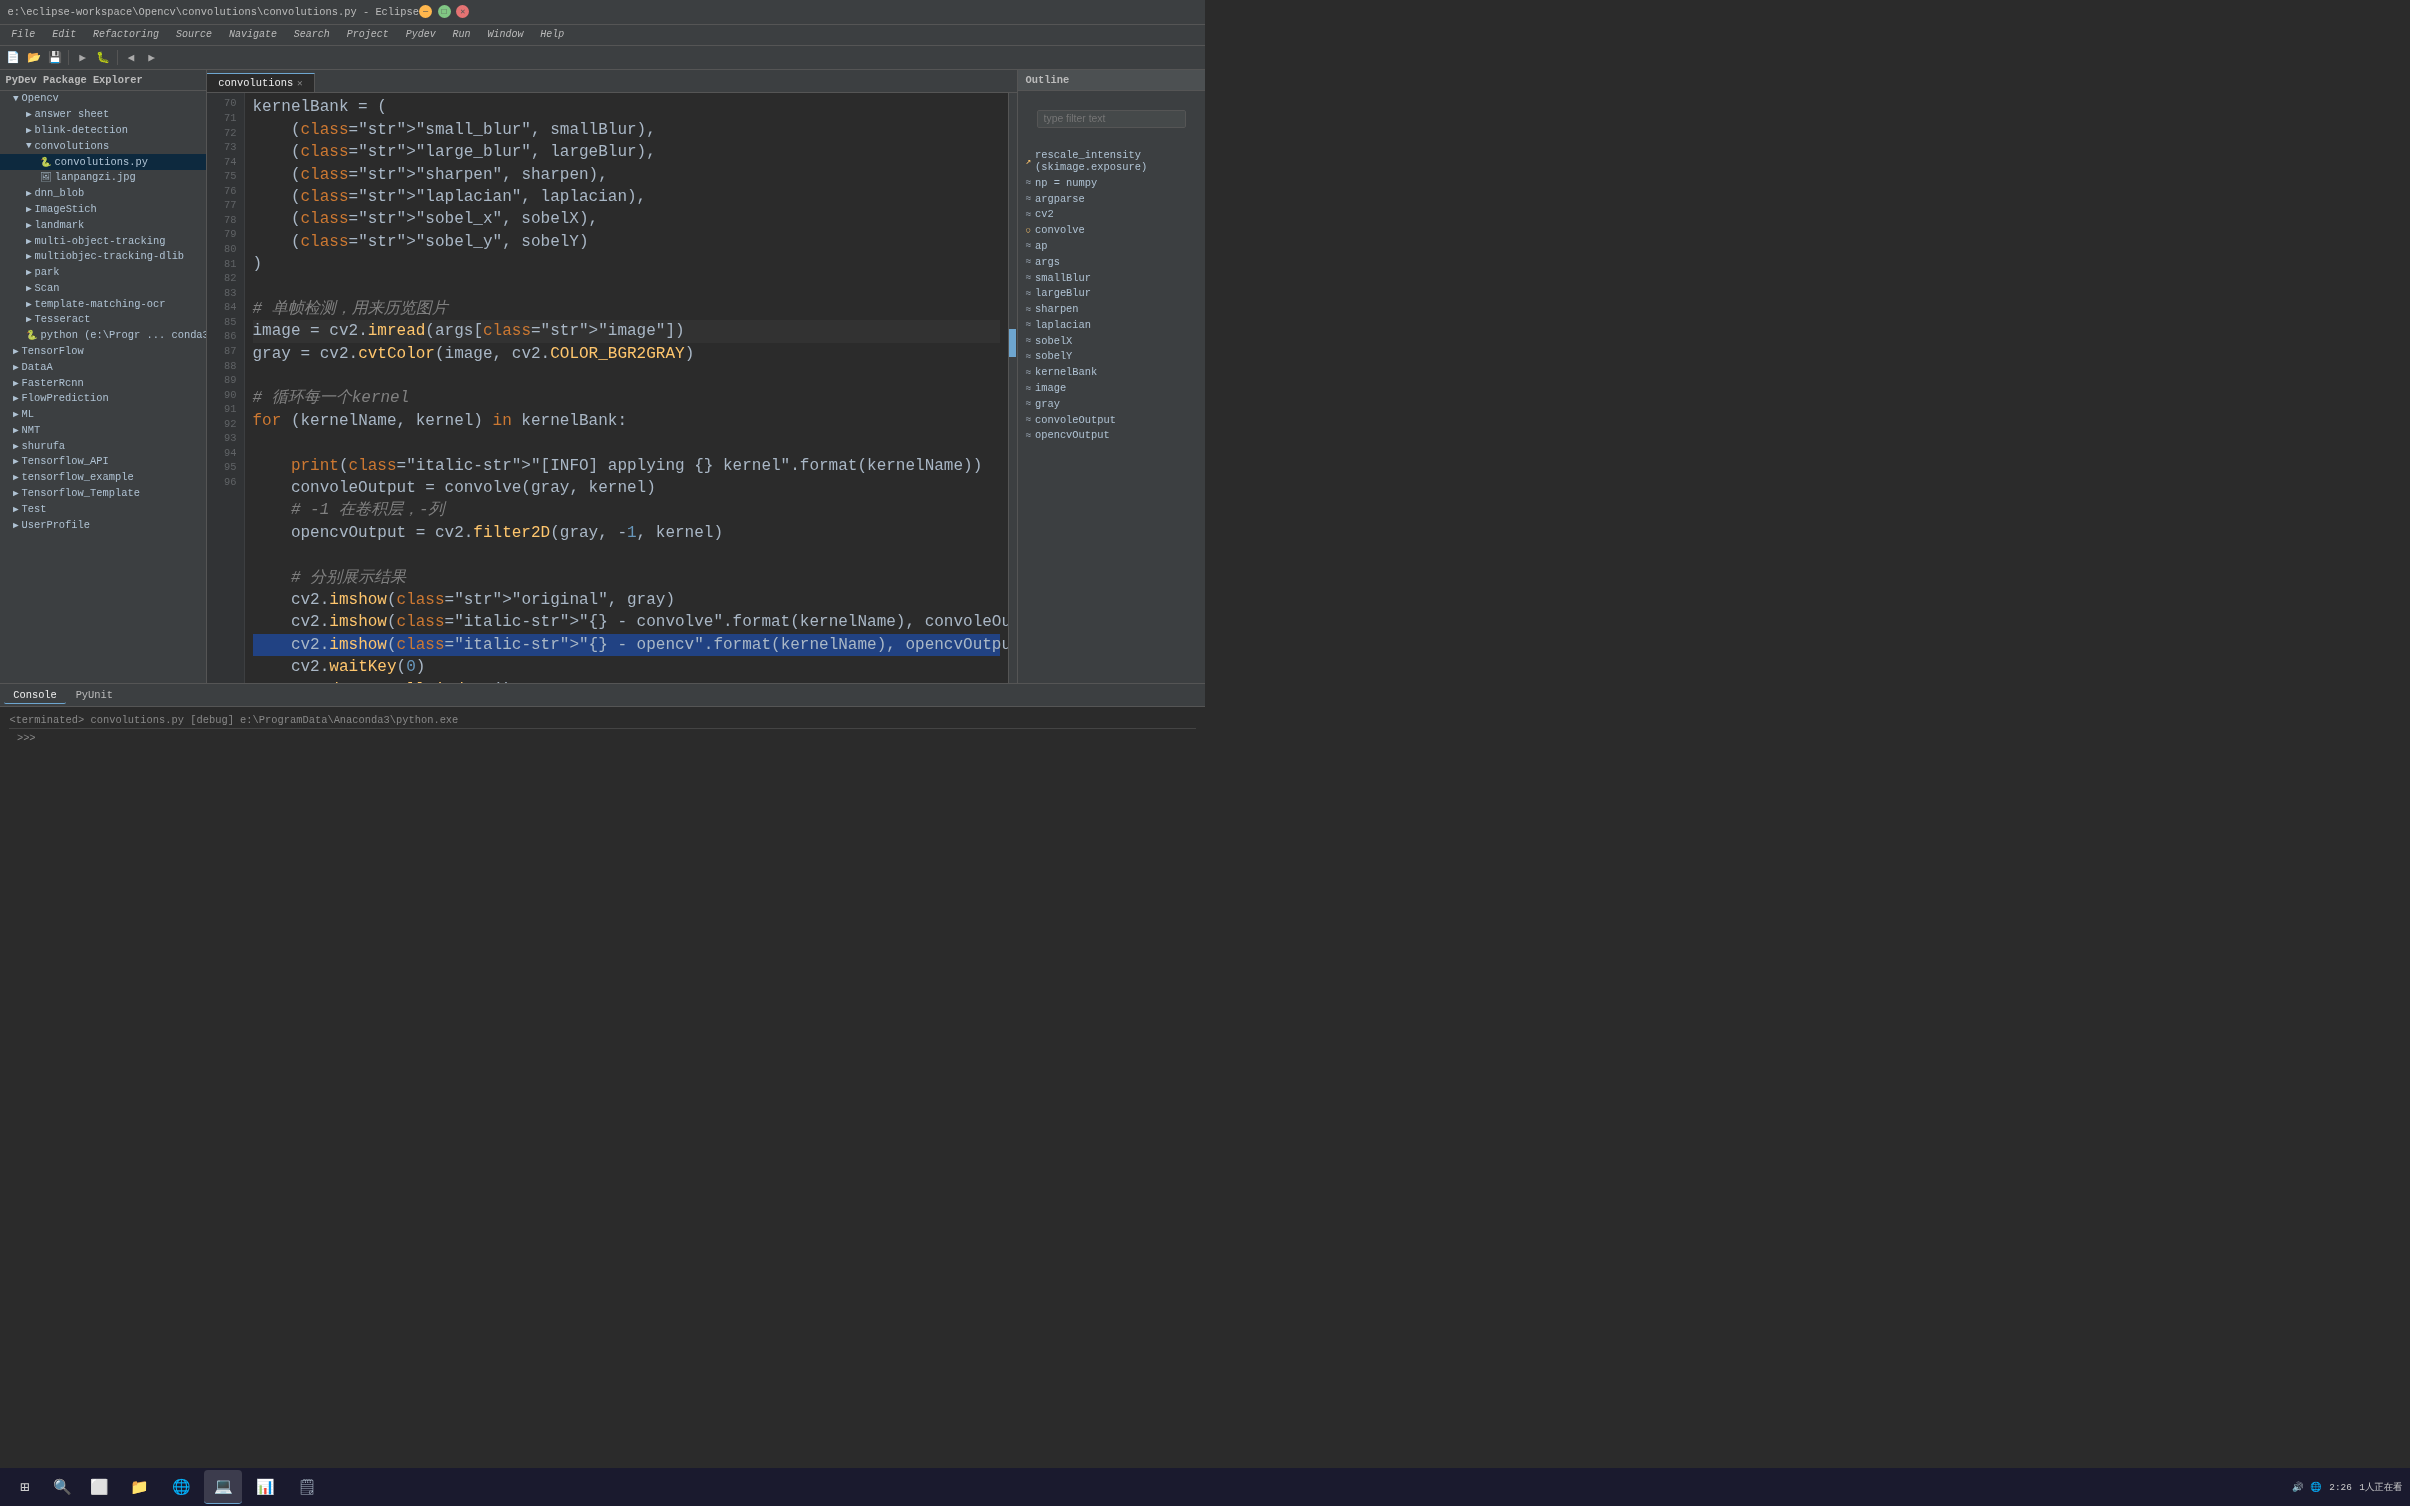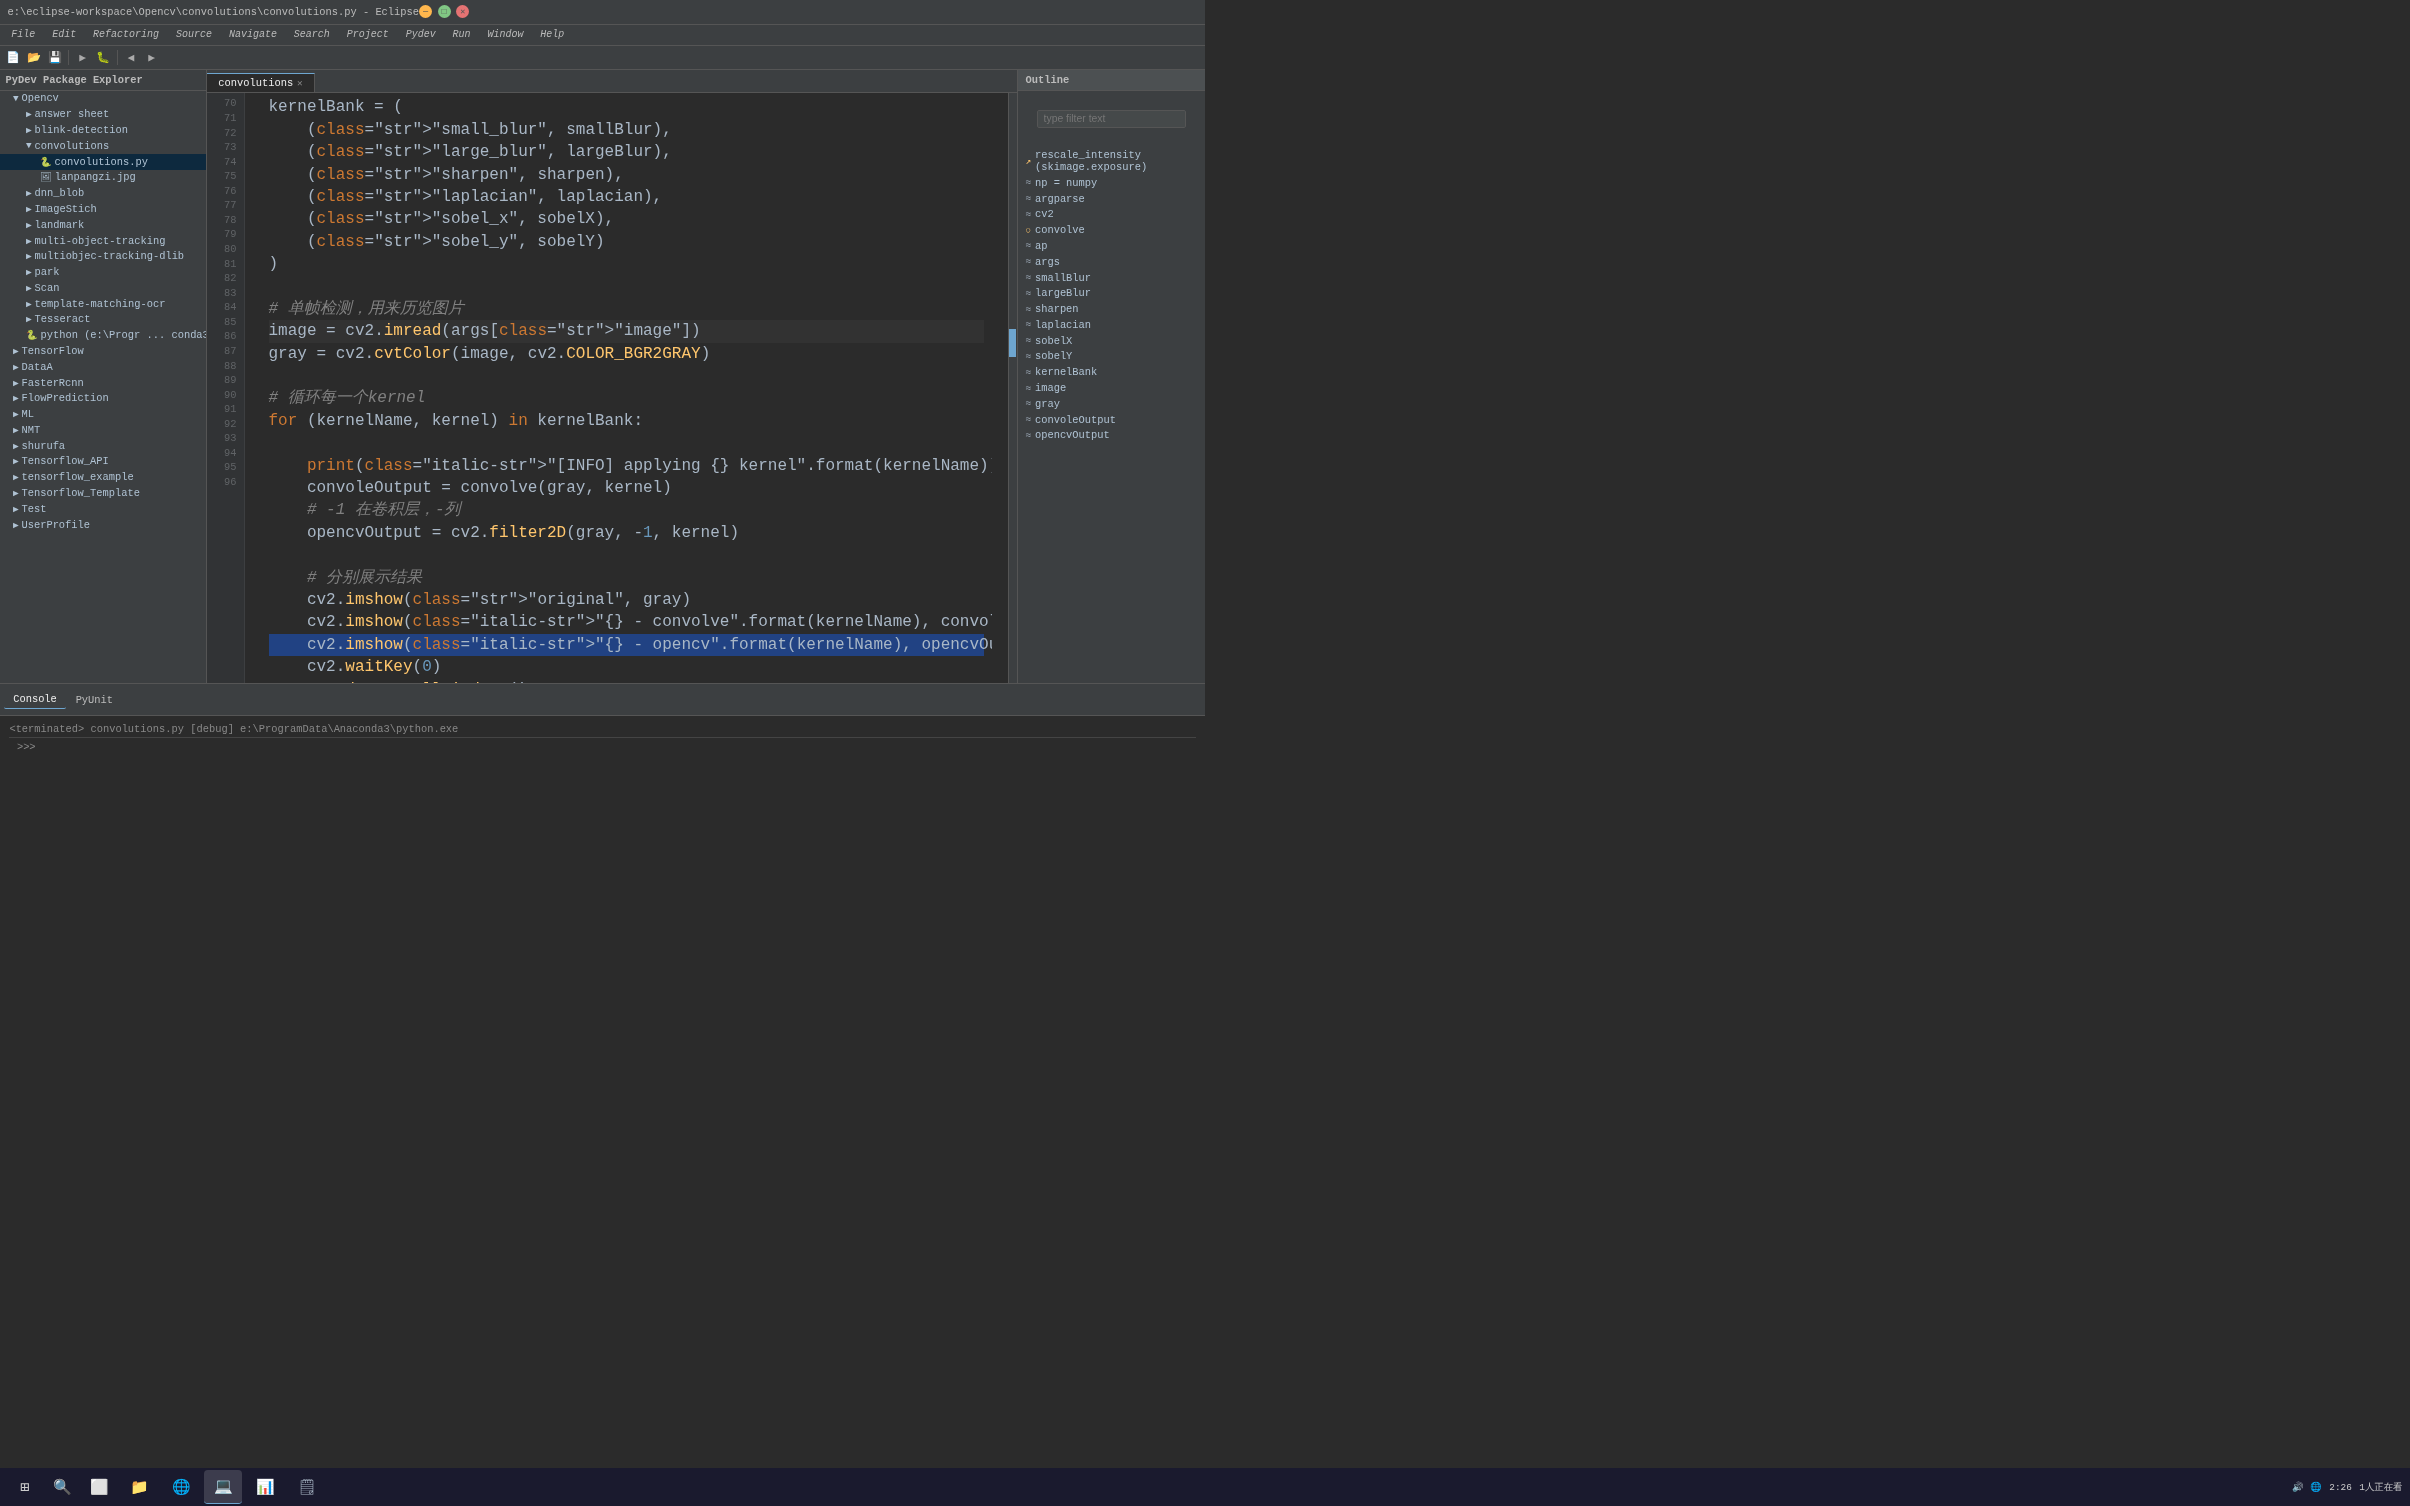--- a/index.html
+++ b/index.html
@@ -143,21 +143,20 @@
       border-top: 1.9px solid #6ea6d0;
       color: #eee;
     }
     .tab-close { font-size: 9.4px; color: #888; cursor: pointer; }
 
     
     #code-area {
       flex: 1;
       display: flex;
       overflow: hidden;
-      gap: 16px;
     }
     #line-numbers {
       background: #313335;
       padding: 3.8px 7.5px 3.8px 3.8px;
       text-align: right;
       color: #606366;
       font-size: 10.4px;
       line-height: 1.4;
       min-width: 38px;
       border-right: 0.9px solid #3d3f41;
@@ -243,21 +242,21 @@
     
     #bottom-area {
       height: 188px;
       background: #2b2b2b;
       border-top: 1.9px solid #555;
       display: flex;
       flex-direction: column;
     }
     #bottom-tabs {
       background: #3c3f41;
-      height: 32px;
+      height: 23px;
       display: flex;
       align-items: center;
       border-bottom: 0.9px solid #555;
       padding: 0 3.8px;
     }
     .bottom-tab {
       padding: 2.8px 9.4px;
       font-size: 10.4px;
       color: #bbb;
       cursor: pointer;

